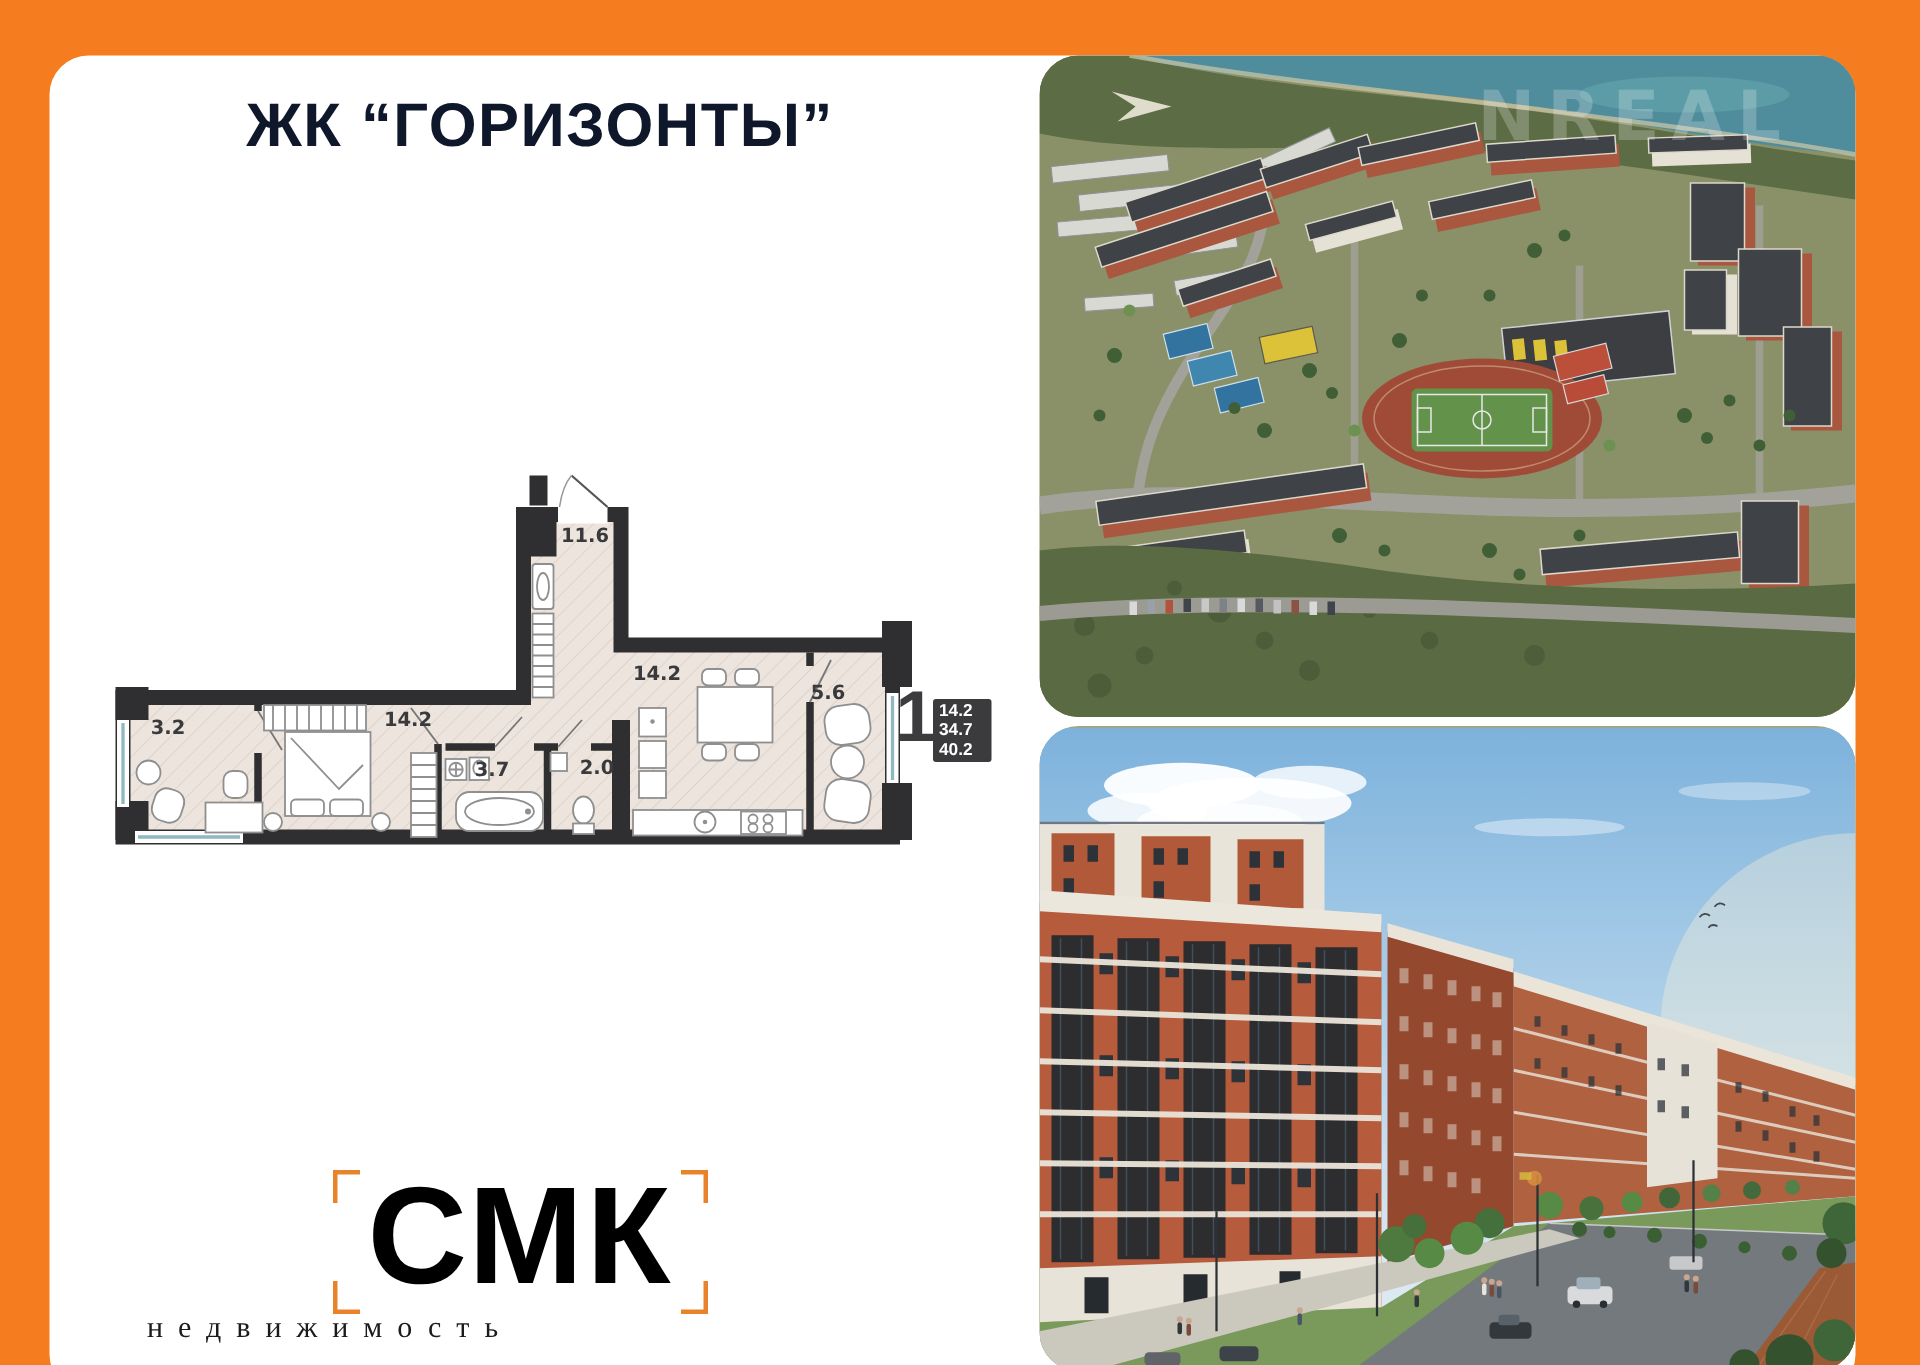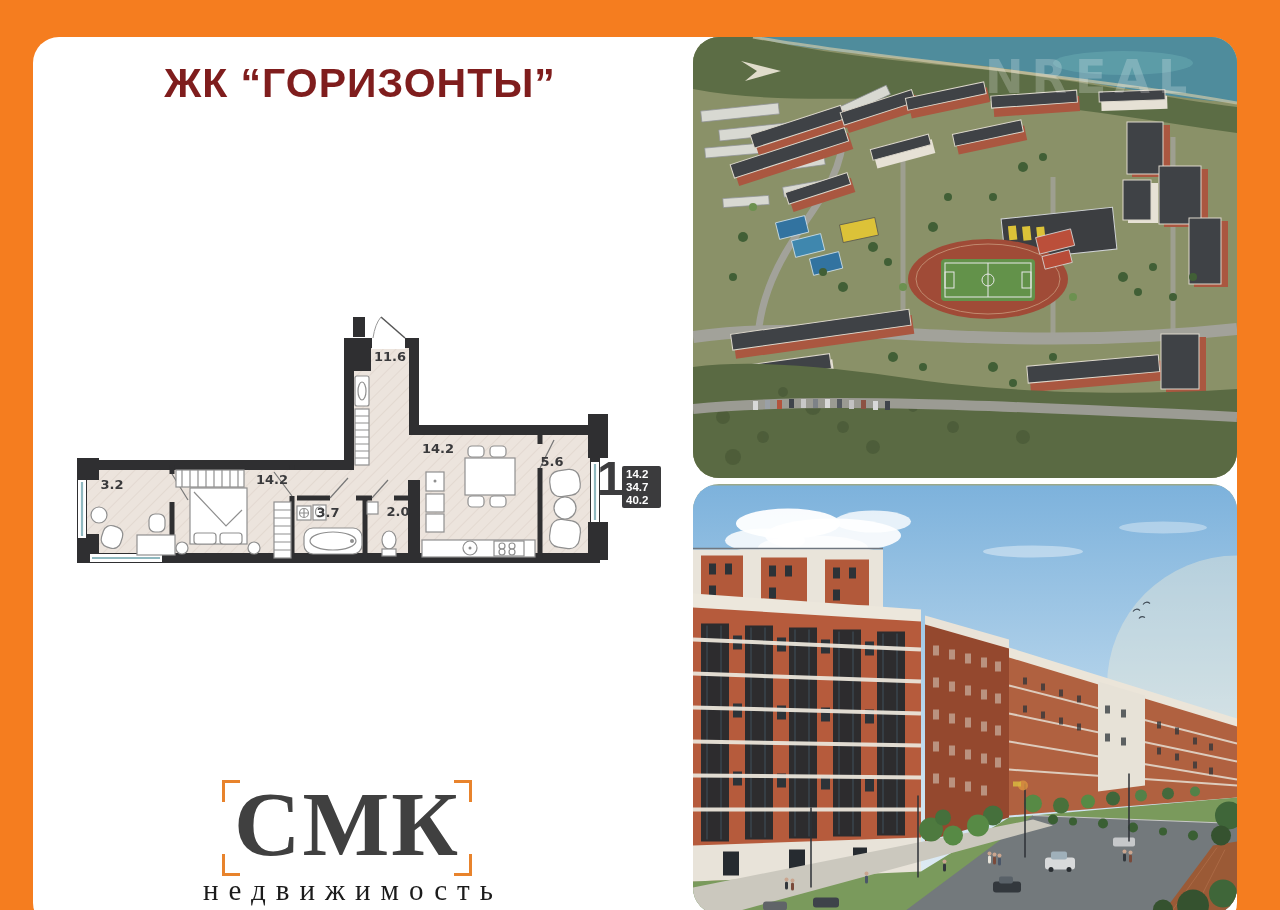--- a/index.html
+++ b/index.html
@@ -1,36 +1,36 @@
 <!DOCTYPE html>
 <html><head>
 <meta charset="utf-8">
 <style>
   html,body{margin:0;padding:0;width:1280px;height:910px;overflow:hidden;
     font-family:"Liberation Sans",sans-serif;background:#f57d1f;}
   .card{position:absolute;left:33px;top:37px;width:1204px;height:892px;
     background:#ffffff;border-radius:26px;}
   .title{position:absolute;left:40px;top:60px;width:640px;text-align:center;
-    font-size:41px;font-weight:700;letter-spacing:1px;color:#7f1d1d;}
+    font-size:41px;font-weight:700;letter-spacing:1px;color:#0f172a;}
   .plan-wrap{position:absolute;left:76px;top:312px;width:532px;height:258px;}
   .rl{font:700 13px "DejaVu Sans",sans-serif;fill:#3a3a3c;}
   .wm{font:700 46px "DejaVu Sans",sans-serif;fill:#ffffff;opacity:.22;letter-spacing:8px;}
   .badge-digit{position:absolute;left:597px;top:455px;font-size:48px;font-weight:700;color:#3c3c3e;line-height:48px;}
   .badge-box{position:absolute;left:622px;top:466px;width:39px;height:42px;background:#3b3b3d;
     border-radius:2px;color:#fff;font-size:11.5px;font-weight:700;line-height:13px;padding:2px 0 0 4px;box-sizing:border-box;}
   .logo-wrap{position:absolute;left:222px;top:778px;width:250px;height:100px;}
   .cmk{position:absolute;left:0;top:-4px;width:250px;text-align:center;
-    font-size:92px;font-weight:800;letter-spacing:2px;color:#404040;line-height:100px;font-family:Liberation Serif, serif;}
+    font-size:92px;font-weight:800;letter-spacing:2px;color:#000000;line-height:100px;}
   .br{position:absolute;width:15px;height:19px;}
   .br.tl{left:0;top:2px;border-left:3px solid #e8832c;border-top:3px solid #e8832c;}
   .br.tr{right:0;top:2px;border-right:3px solid #e8832c;border-top:3px solid #e8832c;}
   .br.bl{left:0;bottom:2px;border-left:3px solid #e8832c;border-bottom:3px solid #e8832c;}
   .br.brr{right:0;bottom:2px;border-right:3px solid #e8832c;border-bottom:3px solid #e8832c;}
-  .tagline{position:absolute;left:88px;top:874px;width:520px;text-align:center;
-    font-family:"Liberation Serif",serif;font-size:29px;letter-spacing:10px;text-indent:10px;color:#1b1b1b;}
+  .tagline{position:absolute;left:88px;top:874px;width:520px;text-align:left;
+    font-family:"Liberation Serif",serif;font-size:20px;letter-spacing:10px;text-indent:10px;color:#1b1b1b;}
   .photo{position:absolute;left:693px;width:544px;border-radius:26px;overflow:hidden;background:#9aa88a;}
   .photo1{top:37px;height:441px;}
   .photo2{top:484px;height:430px;}
   svg{display:block;}
   .rf{fill:#3f4246;stroke:#ddd8cc;stroke-width:1;}
   .bk{fill:#aa5740;} .wt{fill:#e6e1d5;}
   .fur{fill:#ffffff;stroke:#8f8f8f;stroke-width:1.2;}
   .furl{fill:none;stroke:#8f8f8f;stroke-width:1.2;}
   .wall{fill:none;stroke:#2f2f31;}
   .win{stroke:#8fb8bf;stroke-width:2.2;}

